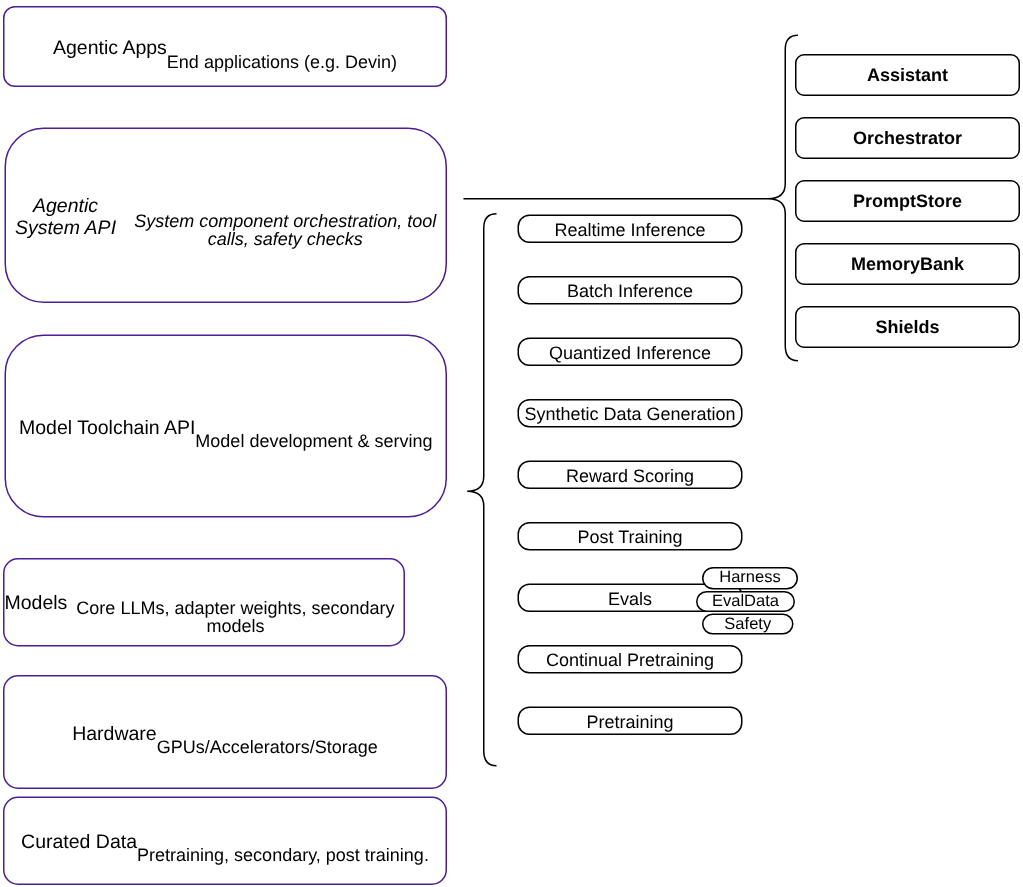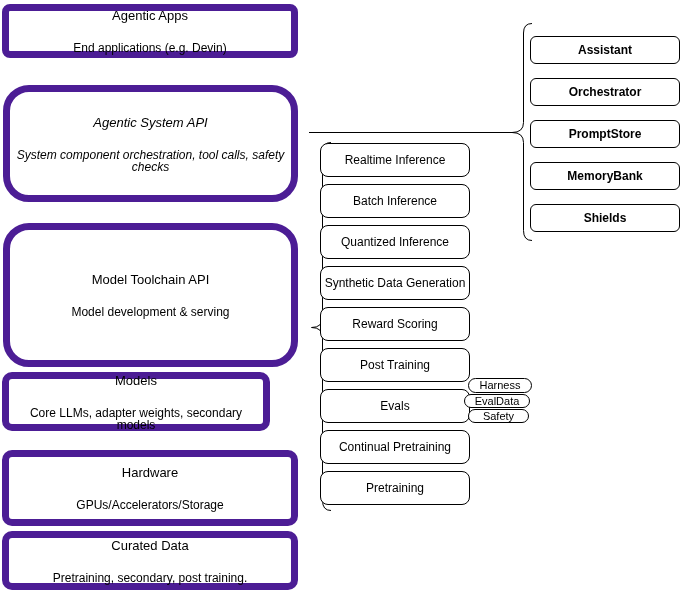--- a/index.html
+++ b/index.html
@@ -9,44 +9,44 @@
     height: 591px;
     background: #ffffff;
     font-family: "Liberation Sans", sans-serif;
     color: #000;
     overflow: hidden;
   }
   .node {
     position: absolute;
     box-sizing: border-box;
     background: #ffffff;
-    border: 7px solid #4c1d95;
+    border: 1px solid #4c1d95;
     display: flex;
-    flex-direction: column;
+    flex-direction: row;
     align-items: center;
     justify-content: center;
     text-align: center;
   }
   .r-sm  { border-radius: 8px; }
   .r-md  { border-radius: 10px; }
   .r-lg  { border-radius: 26px; }
   .title { font-size: 13px; line-height: 15px; }
   .sub   { font-size: 12px; line-height: 12px; margin-top: 19px; }
   .mbox, .rbox {
     position: absolute;
     box-sizing: border-box;
     background: #ffffff;
     border: 1px solid #000000;
     display: flex;
     align-items: center;
     justify-content: center;
     text-align: center;
     font-size: 12px;
   }
-  .mbox { left: 320px; width: 150px; height: 34px; border-radius: 8px; }
+  .mbox { left: 345px; width: 150px; height: 19px; border-radius: 8px; }
   .rbox { left: 530px; width: 150px; height: 28px; border-radius: 6px; font-weight: bold; }
   .pill {
     position: absolute;
     box-sizing: border-box;
     background: #ffffff;
     border: 1px solid #000000;
     border-radius: 999px;
     display: flex;
     align-items: center;
     justify-content: center;
@@ -70,21 +70,21 @@
   <div class="node r-sm" style="left:2px; top:4px; width:296px; height:54px;">
     <div class="title">Agentic Apps</div>
     <div class="sub">End applications (e.g. Devin)</div>
   </div>
 
   <div class="node r-lg" style="left:3px; top:85px; width:295px; height:117px;font-style:italic;">
     <div class="title">Agentic System API</div>
     <div class="sub">System component orchestration, tool calls, safety checks</div>
   </div>
 
-  <div class="node r-lg" style="left:3px; top:223px; width:295px; height:144px;">
+  <div class="node r-lg" style="left:3px; top:223px; width:295px; height:122px;">
     <div class="title">Model Toolchain API</div>
     <div class="sub">Model development &amp; serving</div>
   </div>
 
   <div class="node r-md" style="left:2px; top:372px; width:268px; height:59px;">
     <div class="title">Models</div>
     <div class="sub">Core LLMs, adapter weights, secondary models</div>
   </div>
 
   <div class="node r-md" style="left:2px; top:450px; width:296px; height:76px;">

